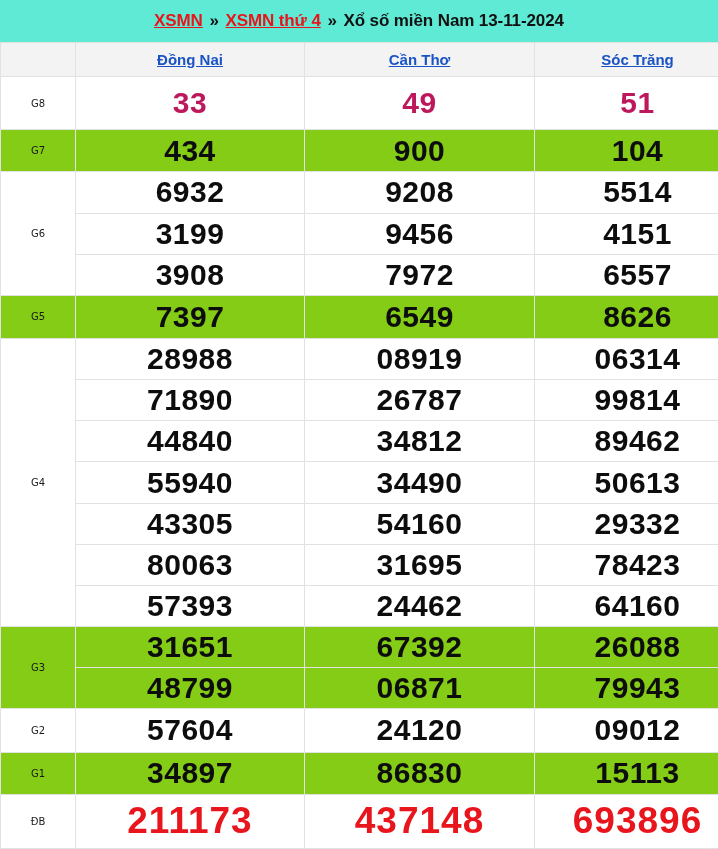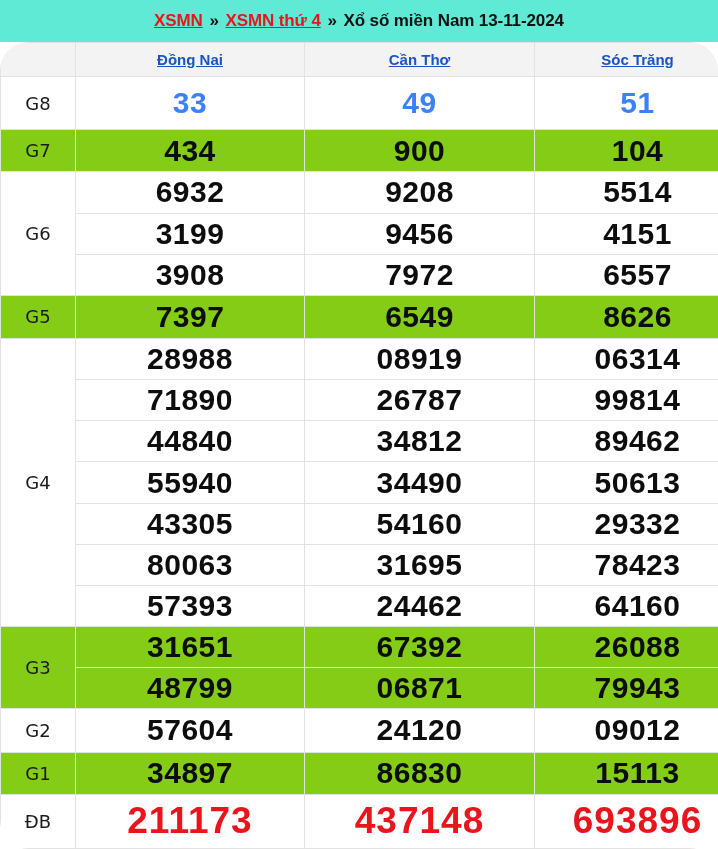--- a/index.html
+++ b/index.html
@@ -42,21 +42,20 @@
   .bc-plain {
     color: #111111;
   }
 
   
   .table-wrap {
     width: 718px;
     height: 807px;
     overflow: hidden;
     position: relative;
-    border-radius: 29px;
   }
   table.results {
     border-collapse: collapse;
     table-layout: fixed;
     width: 740px;      
     height: 807px;
   }
   table.results col.c-label { width: 75px; }
   table.results col.c-a     { width: 229px; }
   table.results col.c-b     { width: 230px; }
@@ -80,37 +79,37 @@
     text-decoration: underline;
     cursor: pointer;
   }
 
   
   tr.alt > td, tr.alt > th { background: #84cc16; }
   tr.plain > td, tr.plain > th { background: #ffffff; }
 
   
   td.lbl {
-    font-size: 18px;
+    font-size: 10px;
     color: #1a1a1a;
     font-weight: normal;
     font-family: "DejaVu Sans", sans-serif;
   }
 
   
   td.num {
     font-size: 30px;
     font-weight: bold;
     color: #0d0d0d;
     font-family: "Liberation Sans", sans-serif;
     letter-spacing: 0.5px;
   }
   td.num.big {
     font-size: 30px;
-    color: #3b82f6;
+    color: #be185d;
   }
   td.num.db {
     font-size: 37px;
     color: #e8151d;
     letter-spacing: 1px;
   }
 
   
   tr.r-g8 { height: 53px; }
   tr.r-g7 { height: 42px; }

